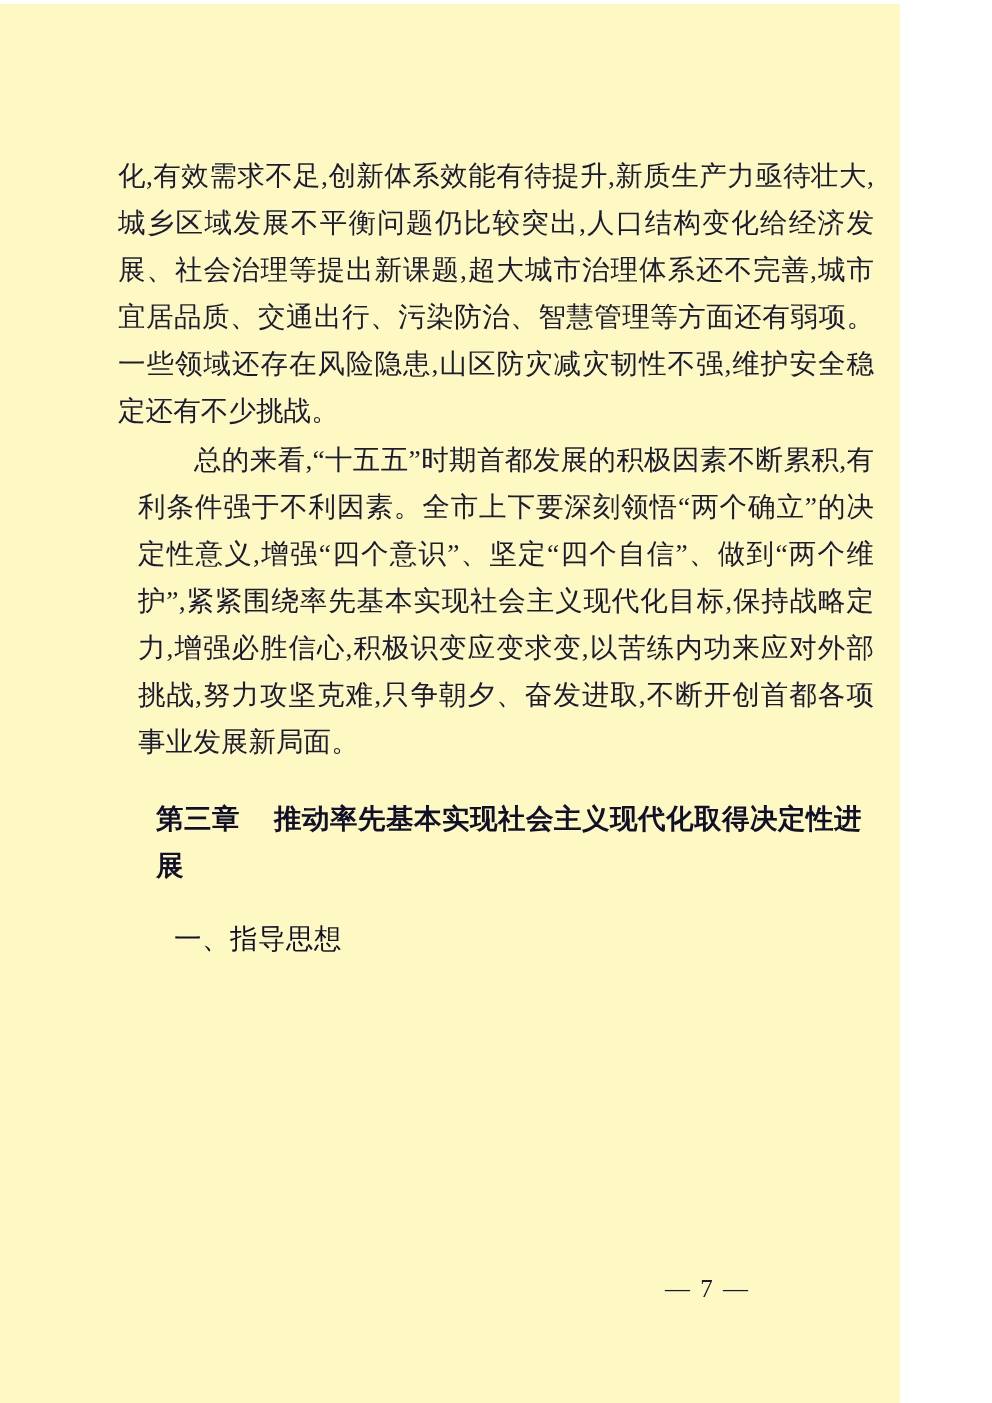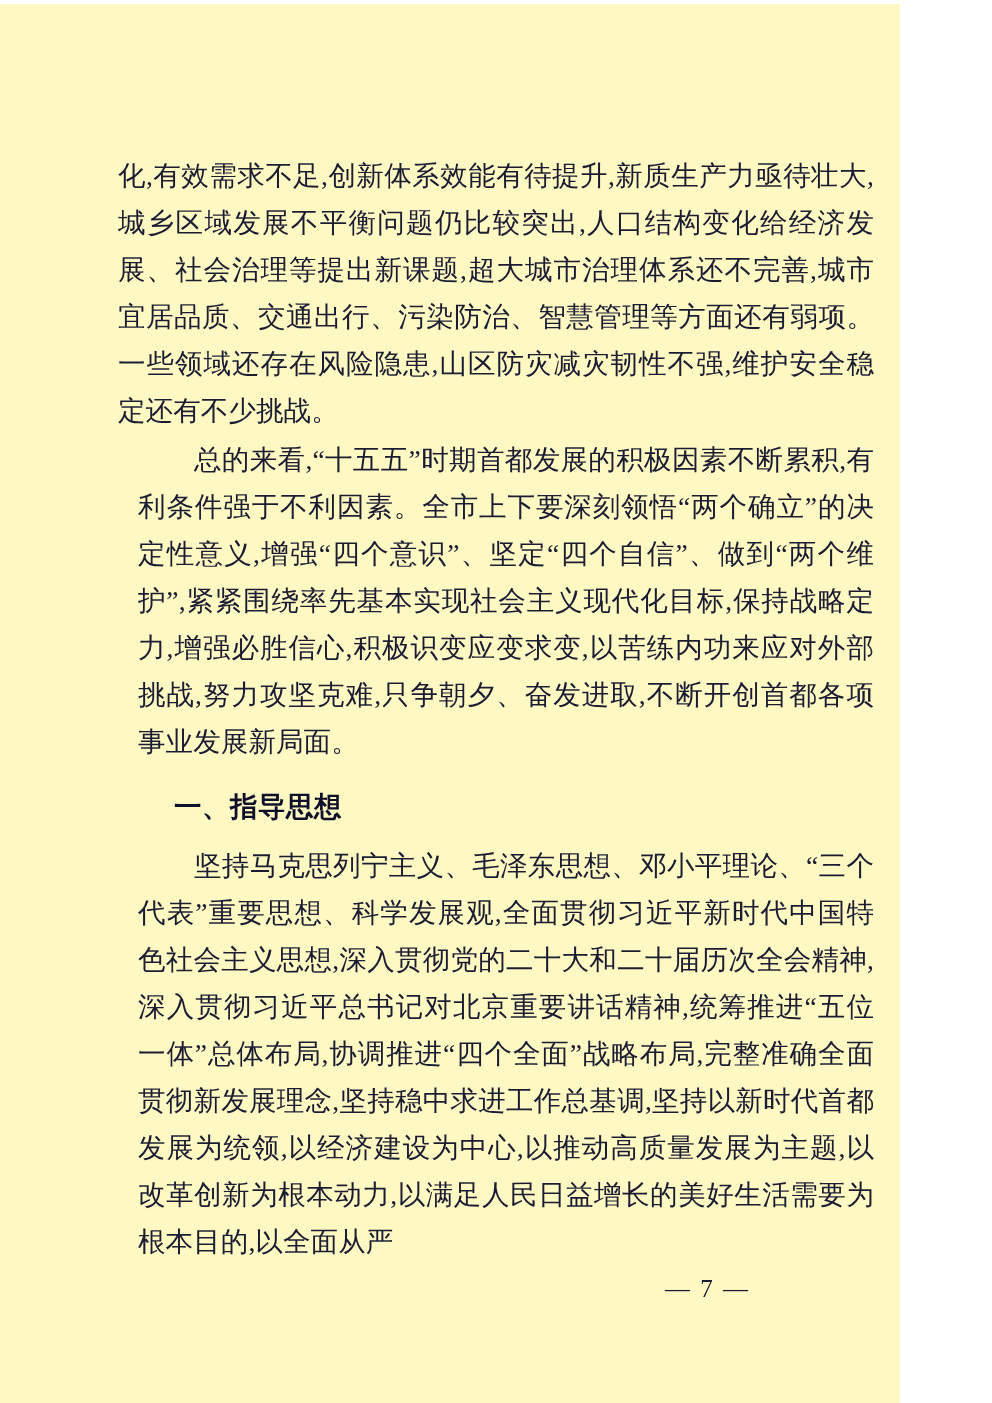--- a/index.html
+++ b/index.html
@@ -51,22 +51,22 @@
     letter-spacing: 0.5px;
     color: #10102a;
   }
   .chapter-title .gap {
     display: inline-block;
     width: 34px;
   }
   .section-title {
     font-size: 27.5px;
     line-height: 47px;
-    font-weight: bold;
-    margin: 18px 0 12px 0;
+    font-weight: normal;
+    margin: 18px 0 0 0;
     padding-left: 56px;
     letter-spacing: 0.5px;
     color: #10102a;
   }
   .page-number {
     position: absolute;
     right: 150px;
     bottom: 104px;
     font-size: 25px;
     letter-spacing: 2px;
@@ -78,21 +78,23 @@
 </head>
 <body>
 
 <div class="page">
   <div class="content">
 
     <p class="para">化,有效需求不足,创新体系效能有待提升,新质生产力亟待壮大,城乡区域发展不平衡问题仍比较突出,人口结构变化给经济发展、社会治理等提出新课题,超大城市治理体系还不完善,城市宜居品质、交通出行、污染防治、智慧管理等方面还有弱项。一些领域还存在风险隐患,山区防灾减灾韧性不强,维护安全稳定还有不少挑战。</p>
 
     <p class="para indent">总的来看,“十五五”时期首都发展的积极因素不断累积,有利条件强于不利因素。全市上下要深刻领悟“两个确立”的决定性意义,增强“四个意识”、坚定“四个自信”、做到“两个维护”,紧紧围绕率先基本实现社会主义现代化目标,保持战略定力,增强必胜信心,积极识变应变求变,以苦练内功来应对外部挑战,努力攻坚克难,只争朝夕、奋发进取,不断开创首都各项事业发展新局面。</p>
 
+    <h2 class="chapter-title">
+      <span>第三章</span><span class="gap"></span><span>推动率先基本实现社会主义现代化取得决定性进展</span>
+    </h2>
 
     <h3 class="section-title">一、指导思想</h3>
 
-    <p class="para indent">坚持马克思列宁主义、毛泽东思想、邓小平理论、“三个代表”重要思想、科学发展观,全面贯彻习近平新时代中国特色社会主义思想,深入贯彻党的二十大和二十届历次全会精神,深入贯彻习近平总书记对北京重要讲话精神,统筹推进“五位一体”总体布局,协调推进“四个全面”战略布局,完整准确全面贯彻新发展理念,坚持稳中求进工作总基调,坚持以新时代首都发展为统领,以经济建设为中心,以推动高质量发展为主题,以改革创新为根本动力,以满足人民日益增长的美好生活需要为根本目的,以全面从严</p>
 
   </div>
 
   <div class="page-number">— 7 —</div>
 </div>
 
 </body></html>

